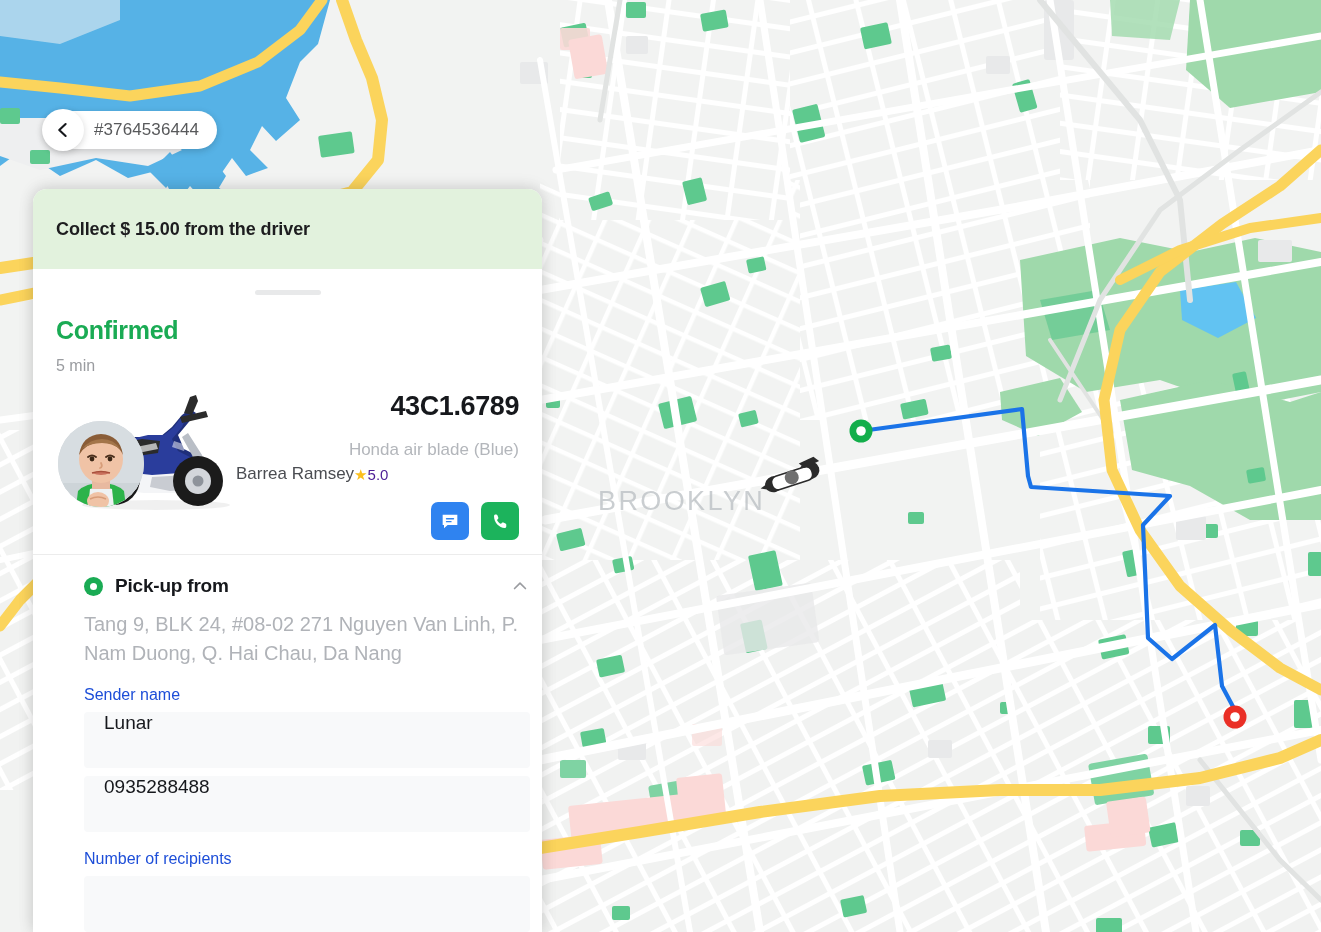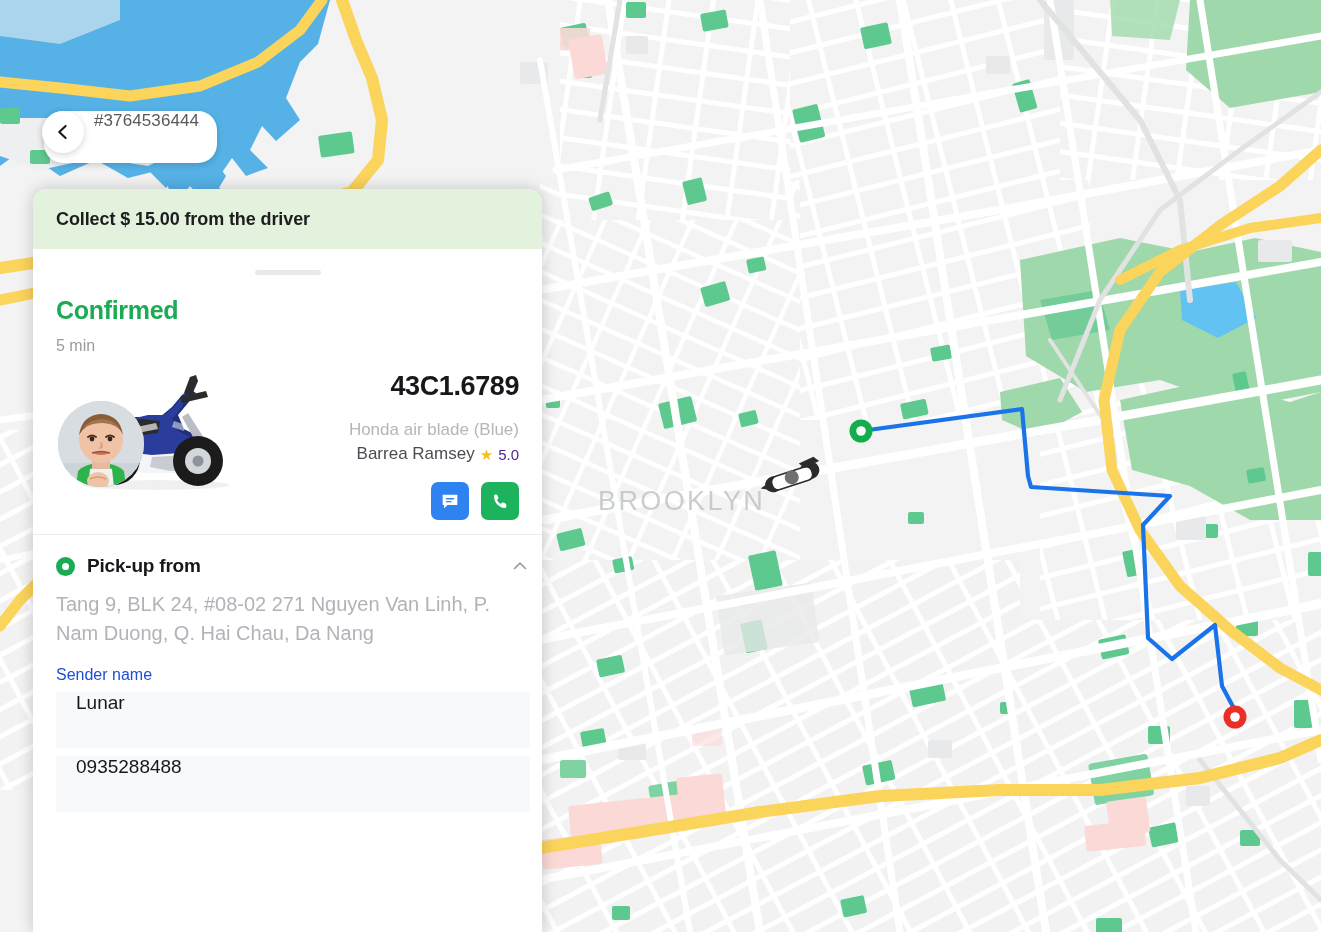--- a/index.html
+++ b/index.html
@@ -14,22 +14,22 @@
   #map-root {
     position: absolute; inset: 0;
     background: #3b82f6;
     overflow: hidden;
   }
   #map-svg { position: absolute; inset: 0; width: 1321px; height: 932px; display:block; }
 
   
   #back-pill {
     position: absolute; left: 44px; top: 111px;
-    height: 52px;
-    display: flex; align-items: flex-start;
+    height: 38px;
+    display: flex; align-items: center;
     background: #ffffff;
     border-radius: 19px;
     padding-right: 18px;
     box-shadow: 0 2px 7px rgba(0,0,0,.18);
     z-index: 40;
   }
   #back-circle {
     width: 42px; height: 42px; margin-left: -2px;
     border-radius: 50%;
     background: #fff;
@@ -48,21 +48,21 @@
     width: 509px; height: 743px;
     background: #ffffff;
     border-radius: 14px 14px 0 0;
     box-shadow: 0 -2px 16px rgba(0,0,0,.10), 0 2px 16px rgba(0,0,0,.10);
     overflow: hidden;
     z-index: 30;
     display: flex; flex-direction: column;
   }
   #collect-banner {
     background: #e2f2dd;
-    height: 60px;
+    height: 80px;
     display: flex; align-items: center;
     padding: 0 23px;
     flex: 0 0 auto;
   }
   #collect-banner .txt {
     font-size: 18px; font-weight: bold; color: #1d1d1f; letter-spacing: -.1px;
   }
   #panel-body { flex: 1 1 auto; overflow: hidden; position: relative; }
 
   #drag-handle {
@@ -93,37 +93,37 @@
     background: #cfd5d9;
     z-index: 3;
   }
   #avatar svg { display:block; }
 
   #driver-info { flex: 1 1 auto; text-align: right; padding-top: 4px; }
   #plate { font-size: 27px; font-weight: bold; color: #16181c; letter-spacing: -.4px; }
   #vehicle-name { font-size: 17px; color: #b3b6bb; margin-top: 18px; }
   #driver-name-line {
     margin-top: 4px; font-size: 17px; color: #4b4d52;
-    display: flex; align-items: center; justify-content: flex-end; gap: 5px;
+    display: flex; align-items: center; justify-content: flex-start; 
   }
   #star-icon { color: #fcc01e; font-size: 15px; line-height: 1; }
   #rating { font-size: 15px; color: #4c1d95; }
   #action-btns { display: flex; gap: 12px; justify-content: flex-end; margin-top: 18px; }
   .act-btn {
     width: 38px; height: 38px; border-radius: 7px;
     display: flex; align-items: center; justify-content: center;
     cursor: pointer;
   }
   #chat-btn { background: #2f83f0; }
   #call-btn { background: #1cb35c; }
 
   #divider { height: 1px; background: #ececec; margin: 14px 0 0 0; }
 
   
-  #pickup-section { padding: 20px 12px 0 23px; }
+  #pickup-section { padding: 20px 12px 0 23px; margin-left: 28px; }
   #pickup-header {
     display: flex; align-items: center; gap: 12px;
     cursor: pointer;
   }
   #pickup-dot {
     width: 19px; height: 19px; border-radius: 50%;
     background: #1aab54;
     display:flex; align-items:center; justify-content:center;
     flex: 0 0 auto;
   }
@@ -490,16 +490,22 @@
           <span class="field-value">Lunar</span>
         </div>
       </div>
 
       <div>
         <div class="field-box">
           <span class="field-value">0935288488</span>
         </div>
       </div>
 
+      <div>
+        <div class="field-label">Number of recipients</div>
+        <div class="field-box">
+          <span class="field-value"></span>
+        </div>
+      </div>
     </div>
 
   </div>
 </div>
 
 </body></html>

